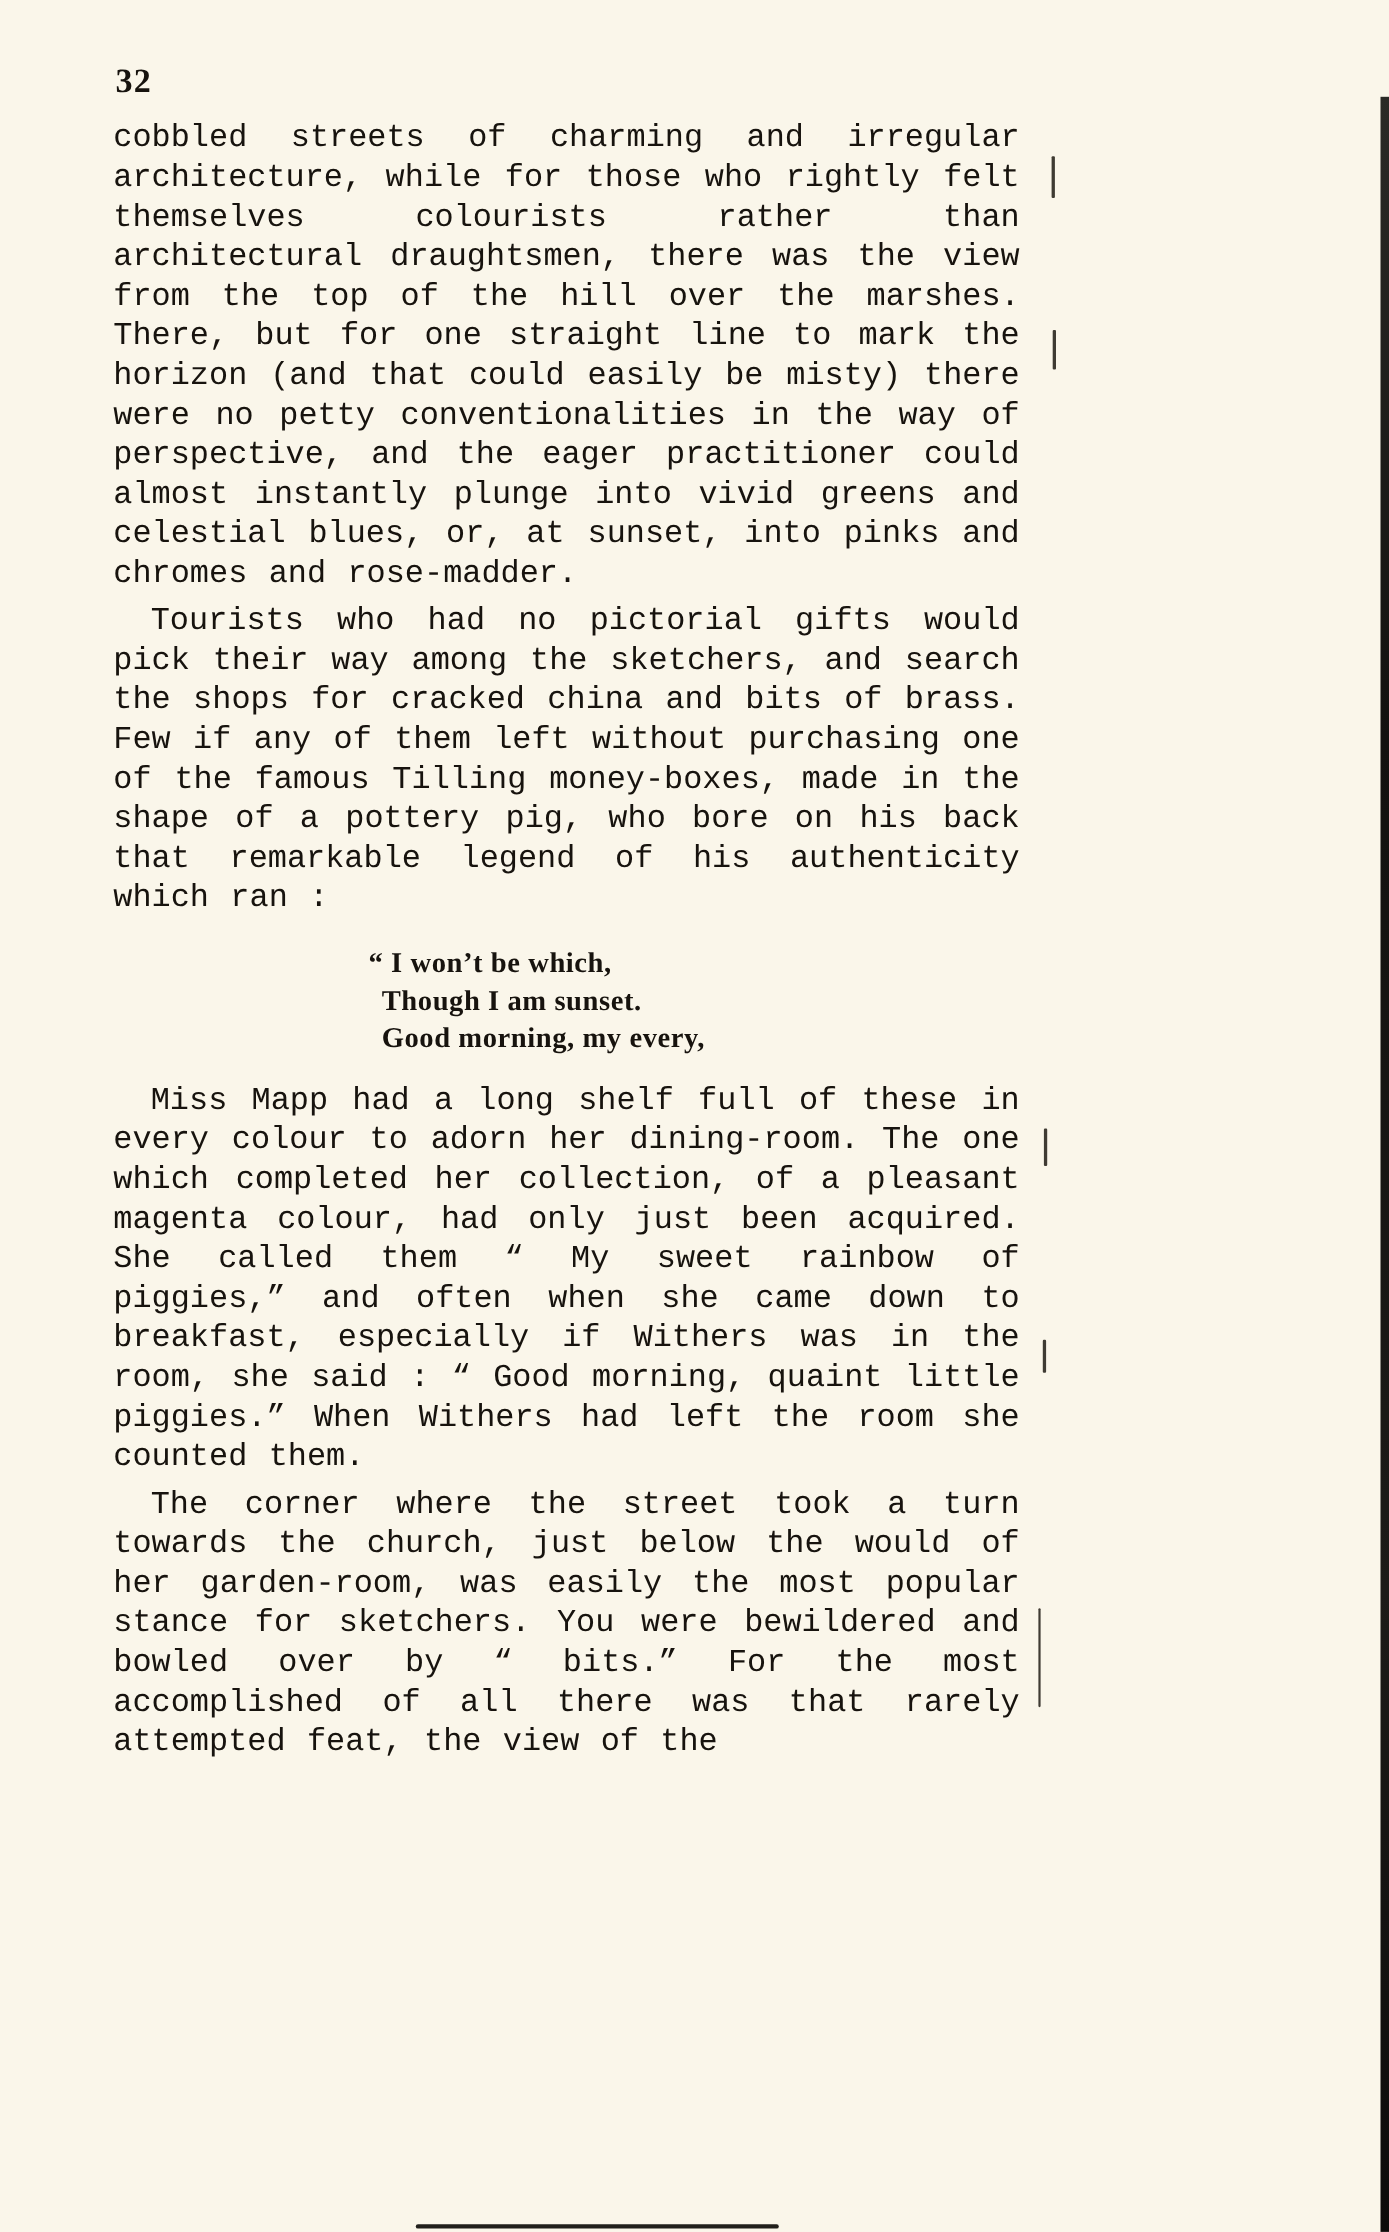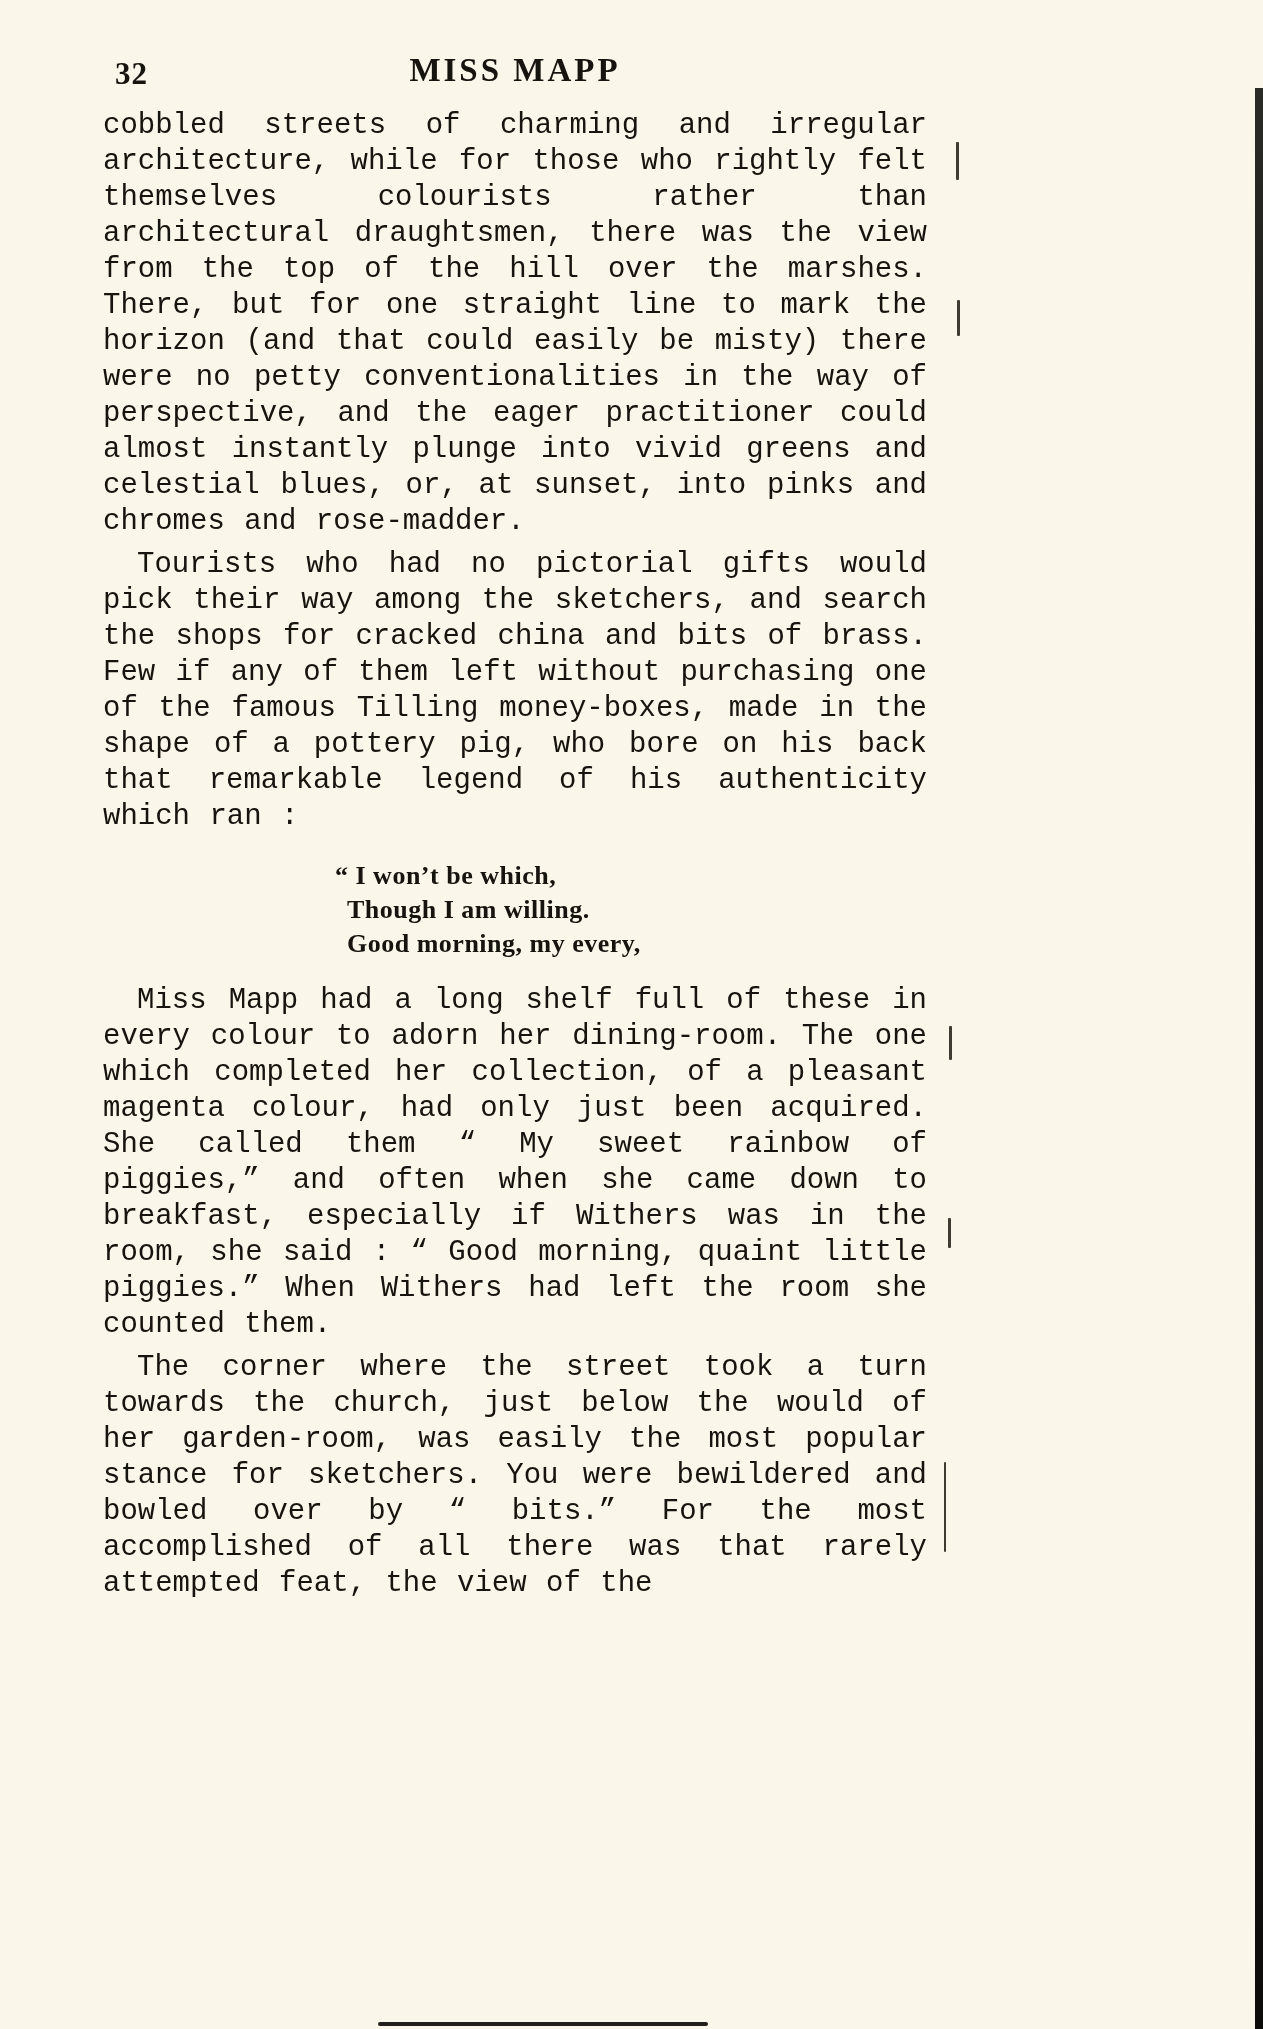--- a/index.html
+++ b/index.html
@@ -22,21 +22,21 @@
   
   .running-head {
     position: absolute;
     left: 103px;
     top: 52px;
     width: 824px;
     height: 46px;
   }
   .pagenum {
     position: absolute;
-    left: 12px;
+    left: 2px;
     top: 4px;
     font-size: 31px;
     font-weight: bold;
     letter-spacing: 1px;
   }
   .title {
     display: block;
     width: 100%;
     text-align: center;
     font-size: 33px;
@@ -105,32 +105,31 @@
     border-radius: 2px;
   }
 </style>
 </head>
 <body>
 
 <div class="page">
 
   <header class="running-head">
     <span class="pagenum">32</span>
-    <span class="title">MISS MAPP</span>
   </header>
 
   <main class="text-block">
 
     <p class="para">cobbled streets of charming and irregular architecture, while for those who rightly felt themselves colourists rather than architectural draughtsmen, there was the view from the top of the hill over the marshes.  There, but for one straight line to mark the horizon (and that could easily be misty) there were no petty conventionalities in the way of perspective, and the eager practitioner could almost instantly plunge into vivid greens and celestial blues, or, at sunset, into pinks and chromes and rose-madder.</p>
 
     <p class="para indent">Tourists who had no pictorial gifts would pick their way among the sketchers, and search the shops for cracked china and bits of brass.  Few if any of them left without purchasing one of the famous Tilling money-boxes, made in the shape of a pottery pig, who bore on his back that remarkable legend of his authenticity which ran :</p>
 
     <div class="verse">
       <div class="verse-line">“ I won’t be which,</div>
-      <div class="verse-line">Though I am willing.</div>
+      <div class="verse-line">Though I am sunset.</div>
       <div class="verse-line">Good morning, my every,</div>
     </div>
 
     <p class="para indent">Miss Mapp had a long shelf full of these in every colour to adorn her dining-room.  The one which completed her collection, of a pleasant magenta colour, had only just been acquired.  She called them “ My sweet rainbow of piggies,” and often when she came down to breakfast, especially if Withers was in the room, she said :  “ Good morning, quaint little piggies.”  When Withers had left the room she counted them.</p>
 
     <p class="para indent">The corner where the street took a turn towards the church, just below the would of her garden-room, was easily the most popular stance for sketchers.  You were bewildered and bowled over by “ bits.”   For the most accomplished of all there was that rarely attempted feat, the view of the</p>
 
   </main>
 
   <div class="edge-strip"></div>

